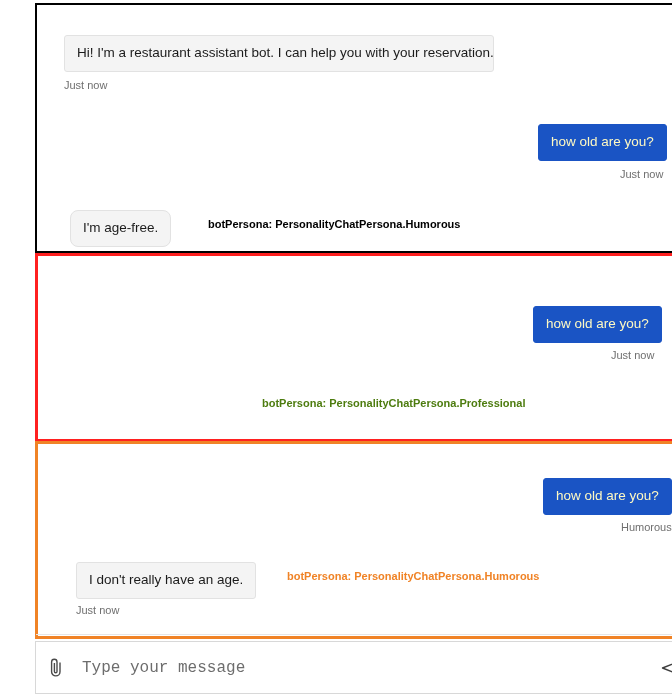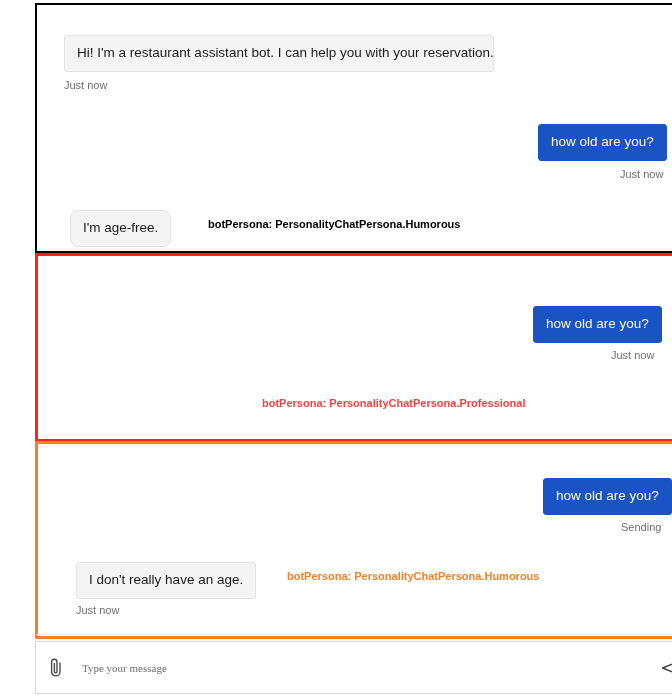--- a/index.html
+++ b/index.html
@@ -76,21 +76,21 @@
   }
 
   
   .annot {
     position: absolute;
     font-size: 11px;
     font-weight: bold;
     white-space: nowrap;
   }
   .annot-black { color: #000000; }
-  .annot-red { color: #ef4444; }
+  .annot-red { color: #4d7c0f; }
   .annot-orange { color: #f08326; }
 
   
   .composer {
     position: absolute;
     left: 3px;
     top: 641px;
     width: 666px;
     height: 53px;
     box-sizing: border-box;
@@ -104,22 +104,22 @@
     height: 100%;
     display: flex;
     align-items: center;
     justify-content: center;
     color: #4a4a4a;
   }
   .composer-input {
     flex: 1;
     border: none;
     outline: none;
-    font-family: Liberation Serif, serif;
-    font-size: 11px;
+    font-family: Liberation Mono, monospace;
+    font-size: 16px;
     color: #3a3a3a;
     background: transparent;
     padding: 0 6px;
   }
   .composer-input::placeholder { color: #6d6d6d; }
   .send-icon {
     width: 52px;
     height: 100%;
     display: flex;
     align-items: center;
@@ -157,21 +157,21 @@
   <div class="section section-professional">
     <div class="bubble user" style="left:495px; top:50px;">how old are you?</div>
     <div class="stamp" style="left:573px; top:93px;">Just now</div>
 
 
     <div class="annot annot-red" style="left:224px; top:141px;">botPersona: PersonalityChatPersona.Professional</div>
   </div>
 
   <div class="section section-friendly">
     <div class="bubble user" style="left:505px; top:34px;">how old are you?</div>
-    <div class="stamp" style="left:583px; top:77px;">Sending</div>
+    <div class="stamp" style="left:583px; top:77px;">Humorous</div>
 
     <div class="bubble bot" style="left:38px; top:118px;">I don't really have an age.</div>
     <div class="stamp" style="left:38px; top:160px;">Just now</div>
 
     <div class="annot annot-orange" style="left:249px; top:126px;">botPersona: PersonalityChatPersona.Humorous</div>
   </div>
 
   <div class="divider-line"></div>
 
   <div class="composer">

